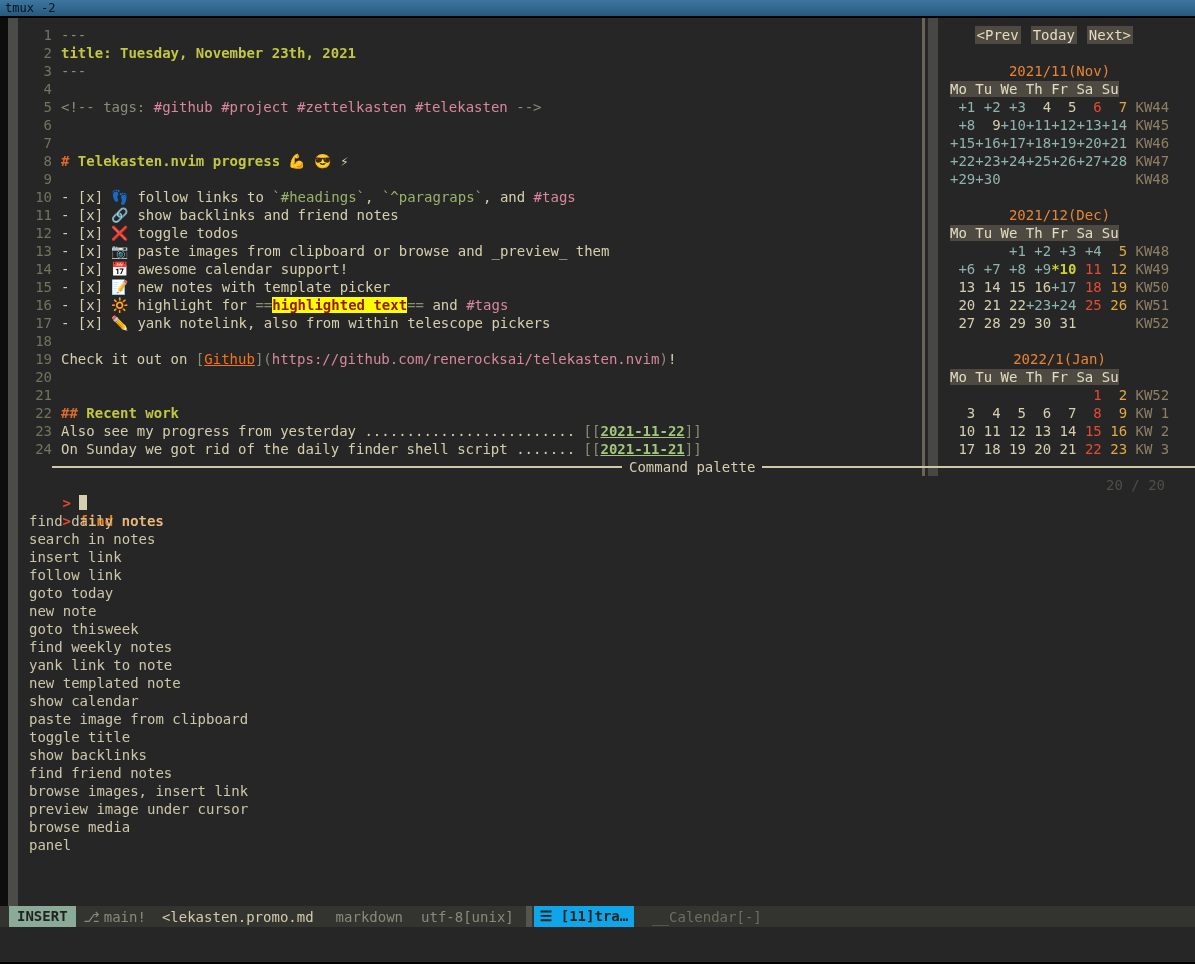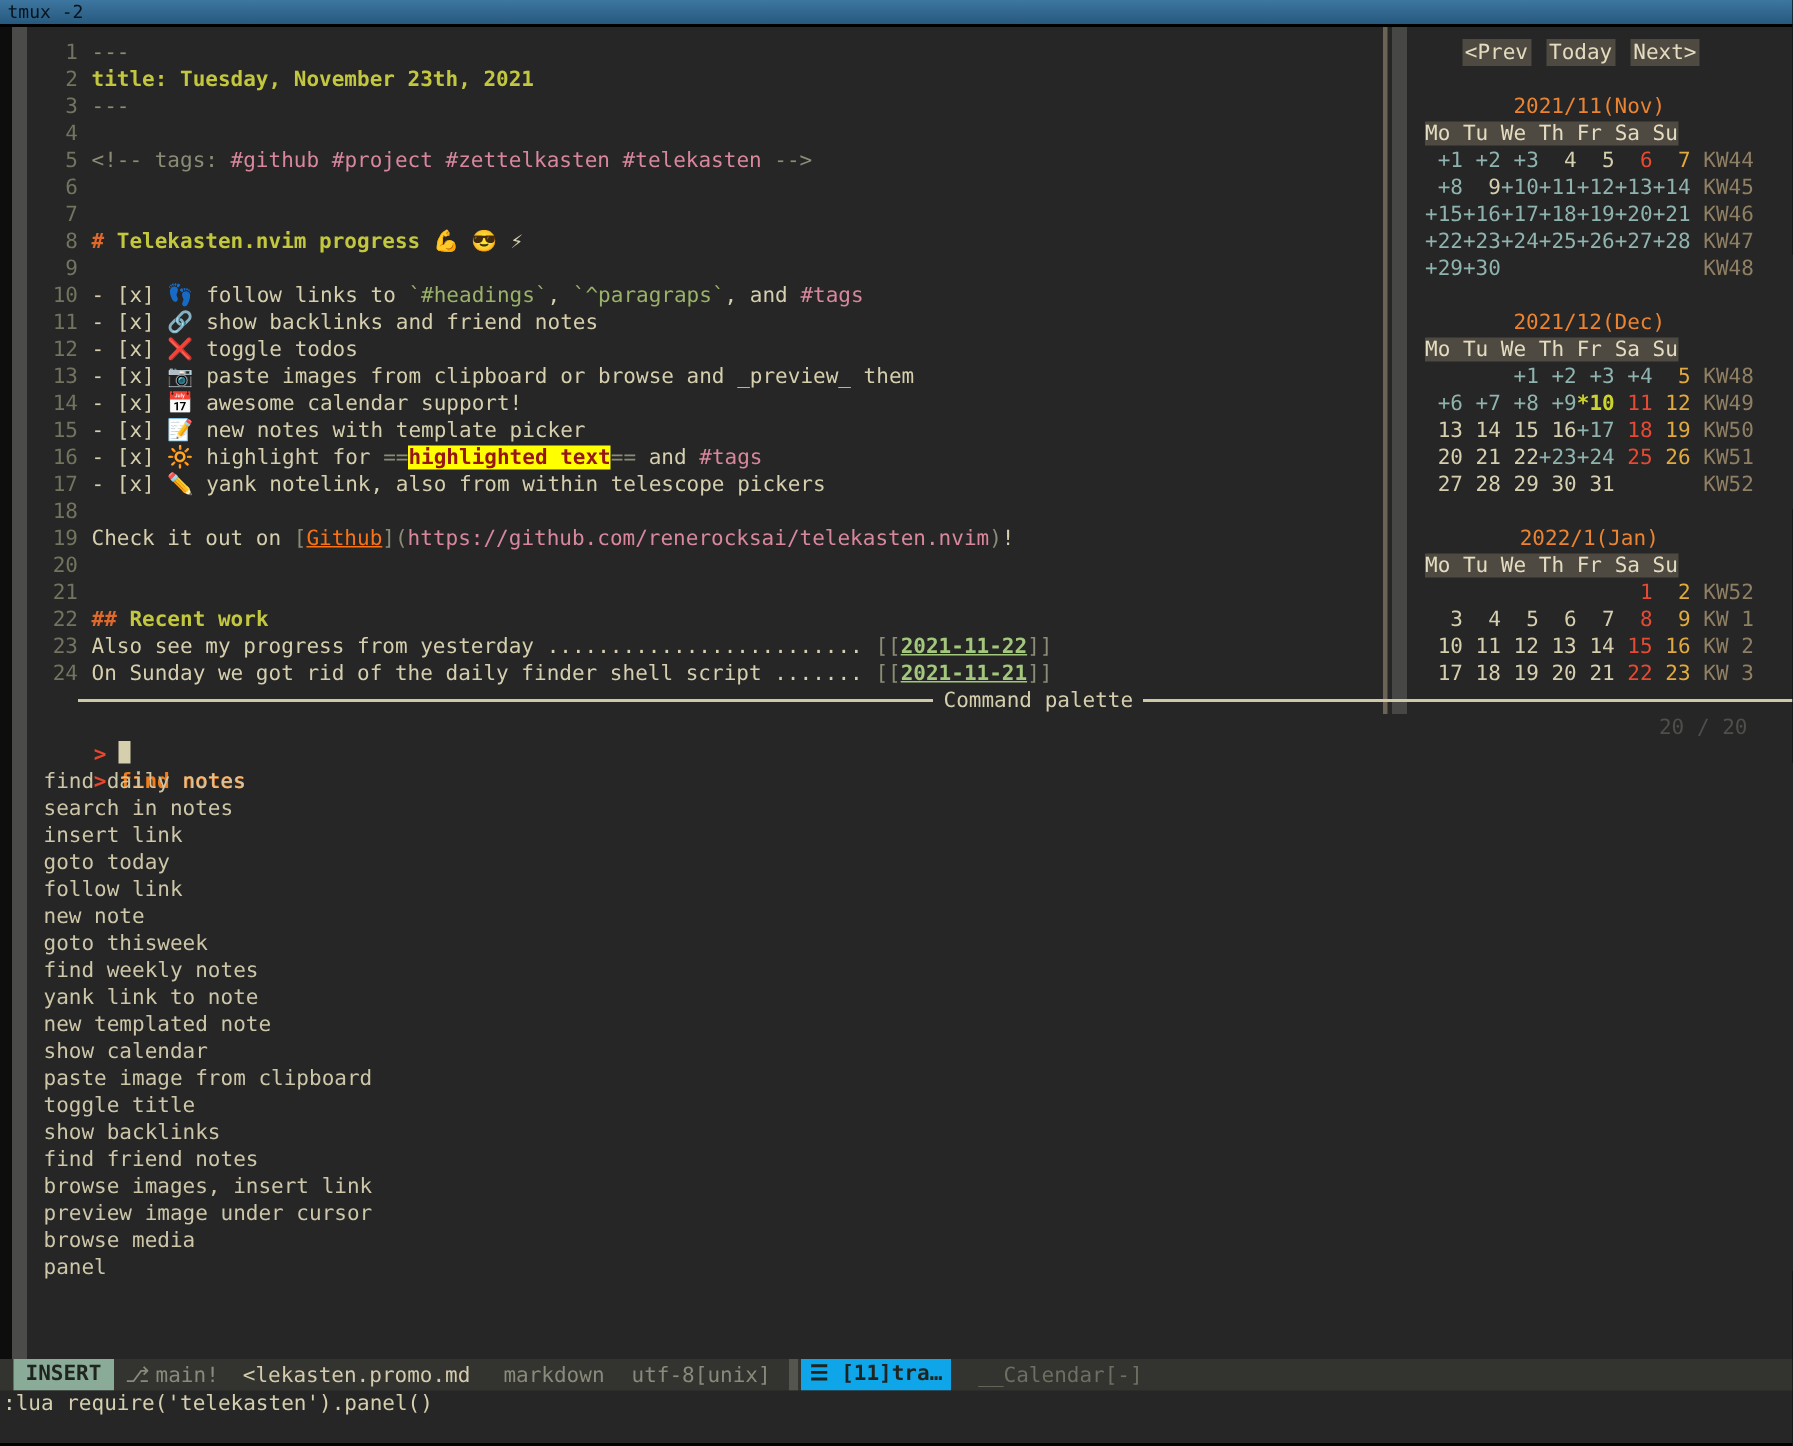--- a/index.html
+++ b/index.html
@@ -139,22 +139,22 @@
       <span class="pal-prompt-char">&gt;</span><span> </span><span class="cursor"></span>
       <span class="pal-counter">20 / 20</span>
     </div>
     <div class="pal-row">
       <span class="pal-prompt-char">&gt;</span><span> </span><span class="pal-sel">find notes</span>
     </div>
     <div>
         <div class="pal-row pal-item">find daily notes</div>
         <div class="pal-row pal-item">search in notes</div>
         <div class="pal-row pal-item">insert link</div>
+        <div class="pal-row pal-item">follow link</div>
         <div class="pal-row pal-item">goto today</div>
-        <div class="pal-row pal-item">follow link</div>
         <div class="pal-row pal-item">new note</div>
         <div class="pal-row pal-item">goto thisweek</div>
         <div class="pal-row pal-item">find weekly notes</div>
         <div class="pal-row pal-item">yank link to note</div>
         <div class="pal-row pal-item">new templated note</div>
         <div class="pal-row pal-item">show calendar</div>
         <div class="pal-row pal-item">paste image from clipboard</div>
         <div class="pal-row pal-item">toggle title</div>
         <div class="pal-row pal-item">show backlinks</div>
         <div class="pal-row pal-item">find friend notes</div>
@@ -172,20 +172,19 @@
       <span>main!</span>
     </span>
     <span class="sl-file">&lt;lekasten.promo.md</span>
     <span class="sl-ft">markdown</span>
     <span class="sl-enc">utf-8[unix]</span>
     <span class="sl-sep"></span>
     <span class="sl-buf"><span>☰</span> <span>[11]tra…</span></span>
     <span class="sl-right">__Calendar[-]</span>
   </div>
 
-  <div class="cmdline">:lua require('telekasten').panel()</div>
 
   <div class="ruler">
     <span class="ruler-mode">-- INSERT --</span>
     
     
   </div>
 </div>
 
 </body></html>

